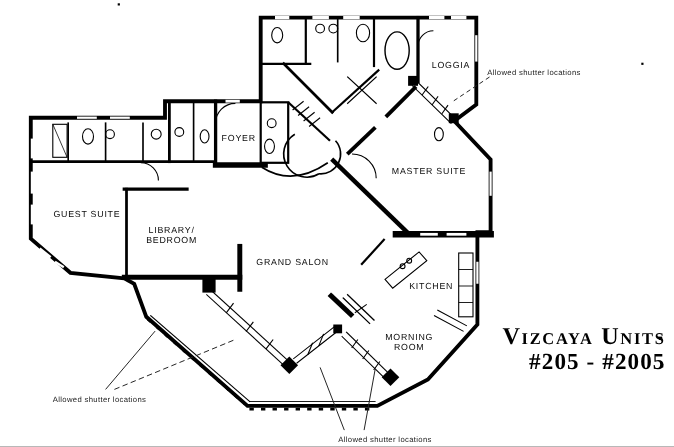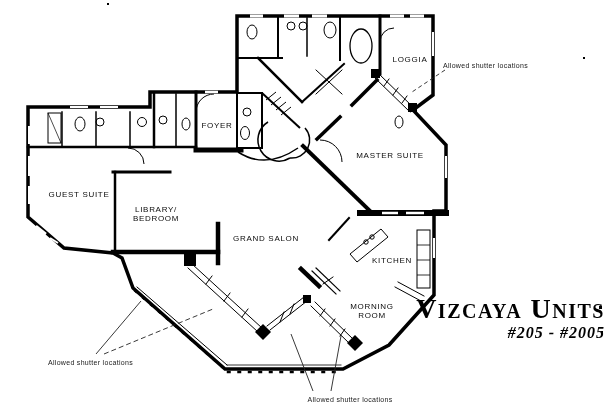--- a/index.html
+++ b/index.html
@@ -31,24 +31,24 @@
     font-size:7px;letter-spacing:.3px;fill:var(--ink);
   }
   .leader{stroke:#222;fill:none;}
   .title-block{
     position:absolute;right:8px;top:294px;width:230px;
     text-align:right;color:#000;
     font-family:"Liberation Serif","DejaVu Serif",serif;
   }
   .title-name{
     font-variant:small-caps;
-    font-weight:bold;font-size:28px;letter-spacing:1.5px;line-height:1.1;
+    font-weight:bold;font-size:22px;letter-spacing:1.5px;line-height:1.1;
   }
   .title-units{
-    font-weight:bold;font-size:16px;letter-spacing:1px;line-height:1.02;font-style:italic;
+    font-weight:bold;font-size:21px;letter-spacing:1px;line-height:1.02;
   }
 </style>
 </head>
 <body>
 
 <div class="canvas">
 
   <svg width="613" height="406" viewBox="0 0 613 406">
 
     <path class="wall" d="M237,16 H433 V95 L413,110 L446,145 V211 H434 V295 L389,345 L343,369 H225 L133,288 L122,258 L113,253 L64,248 L28,217 V107 H150 V92 H237 Z" fill="var(--room-fill)" stroke-width="3.5" stroke-linejoin="miter"></path>

